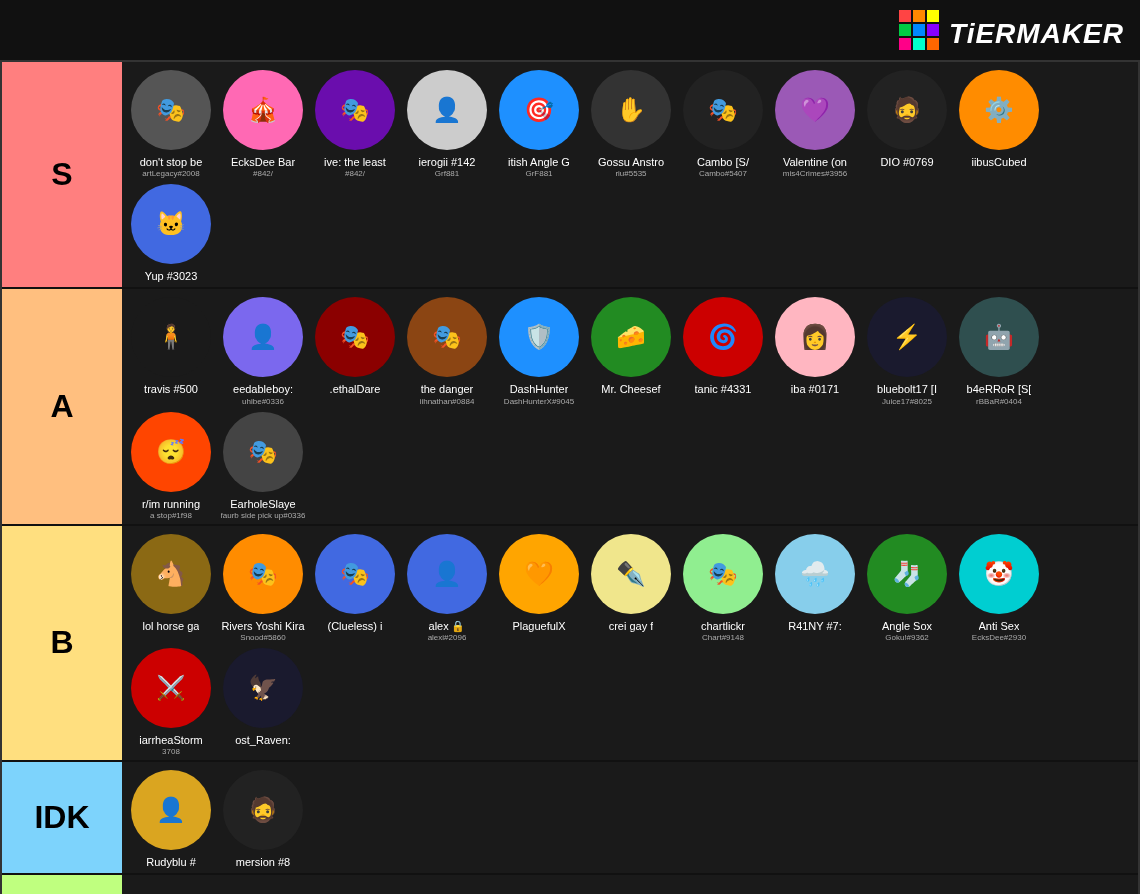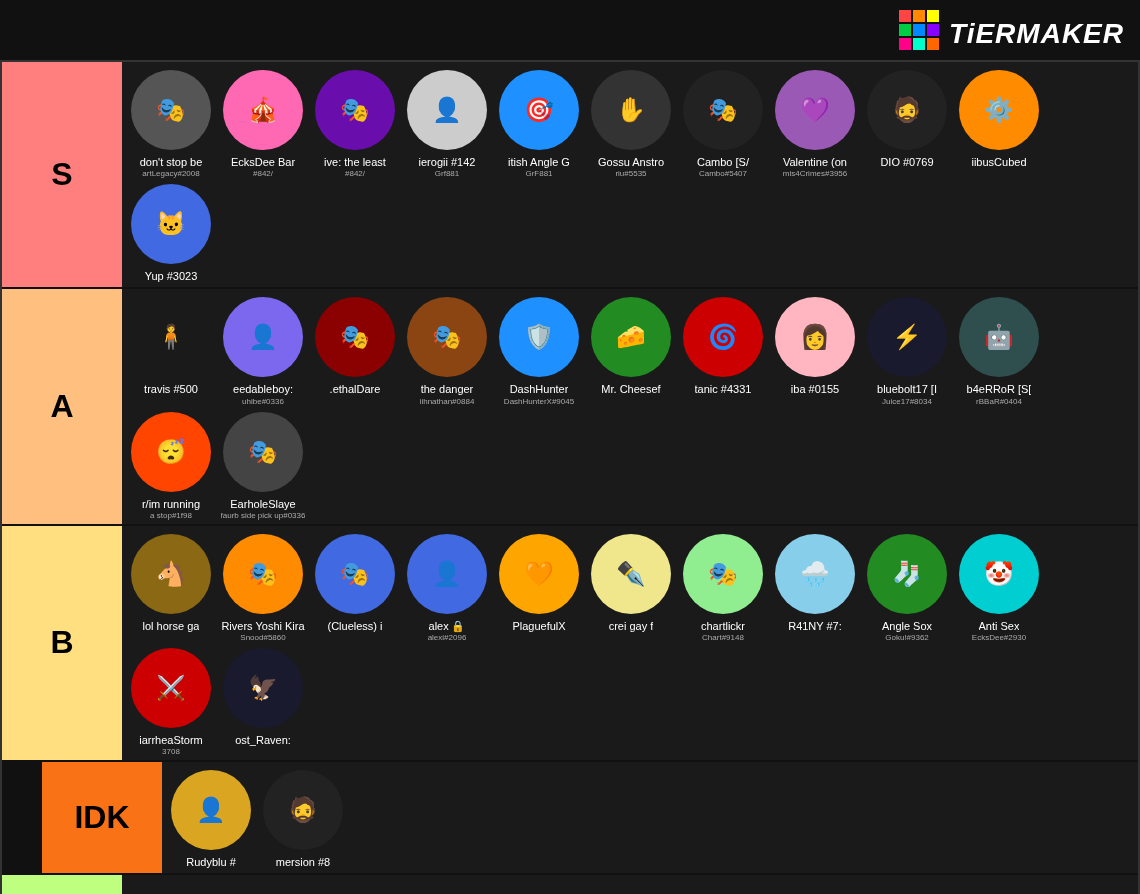--- a/index.html
+++ b/index.html
@@ -230,26 +230,26 @@
         <div class="tier-item">
           <div class="avatar-circle" style="background-color: rgb(34, 139, 34);">🧀</div>
           <div class="tier-item-name">Mr. Cheesef</div>
         </div>
         <div class="tier-item">
           <div class="avatar-circle" style="background-color: rgb(204, 0, 0);">🌀</div>
           <div class="tier-item-name">tanic #4331</div>
         </div>
         <div class="tier-item">
           <div class="avatar-circle" style="background-color: rgb(255, 182, 193);">👩</div>
-          <div class="tier-item-name">iba #0155</div>
+          <div class="tier-item-name">iba #0171</div>
         </div>
         <div class="tier-item">
           <div class="avatar-circle" style="background-color: rgb(26, 26, 46);">⚡</div>
           <div class="tier-item-name">bluebolt17 [I</div>
-          <div class="tier-item-sub">Juice17#8034</div>
+          <div class="tier-item-sub">Juice17#8025</div>
         </div>
         <div class="tier-item">
           <div class="avatar-circle" style="background-color: rgb(47, 79, 79);">🤖</div>
           <div class="tier-item-name">b4eRRoR [S[</div>
           <div class="tier-item-sub">rBBaR#0404</div>
         </div>
         <div class="tier-item">
           <div class="avatar-circle" style="background-color: rgb(255, 69, 0);">😴</div>
           <div class="tier-item-name">r/im running</div>
           <div class="tier-item-sub">a stop#1f98</div>
@@ -314,21 +314,21 @@
           <div class="tier-item-name">iarrheaStorm</div>
           <div class="tier-item-sub">3708</div>
         </div>
         <div class="tier-item">
           <div class="avatar-circle" style="background-color: rgb(26, 26, 46);">🦅</div>
           <div class="tier-item-name">ost_Raven:</div>
         </div>
       </div>
     </div>
     <div class="tier-row">
-      <div class="tier-label" style="background-color: #f97316; margin-left: 40px;">IDK</div>
+      <div class="tier-label" style="background-color: #7dd3fc;">IDK</div>
       <div class="tier-content">
         <div class="tier-item">
           <div class="avatar-circle" style="background-color: rgb(218, 165, 32);">👤</div>
           <div class="tier-item-name">Rudyblu #</div>
         </div>
         <div class="tier-item">
           <div class="avatar-circle" style="background-color: rgb(34, 34, 34);">🧔</div>
           <div class="tier-item-name">mersion #8</div>
         </div>
       </div>

